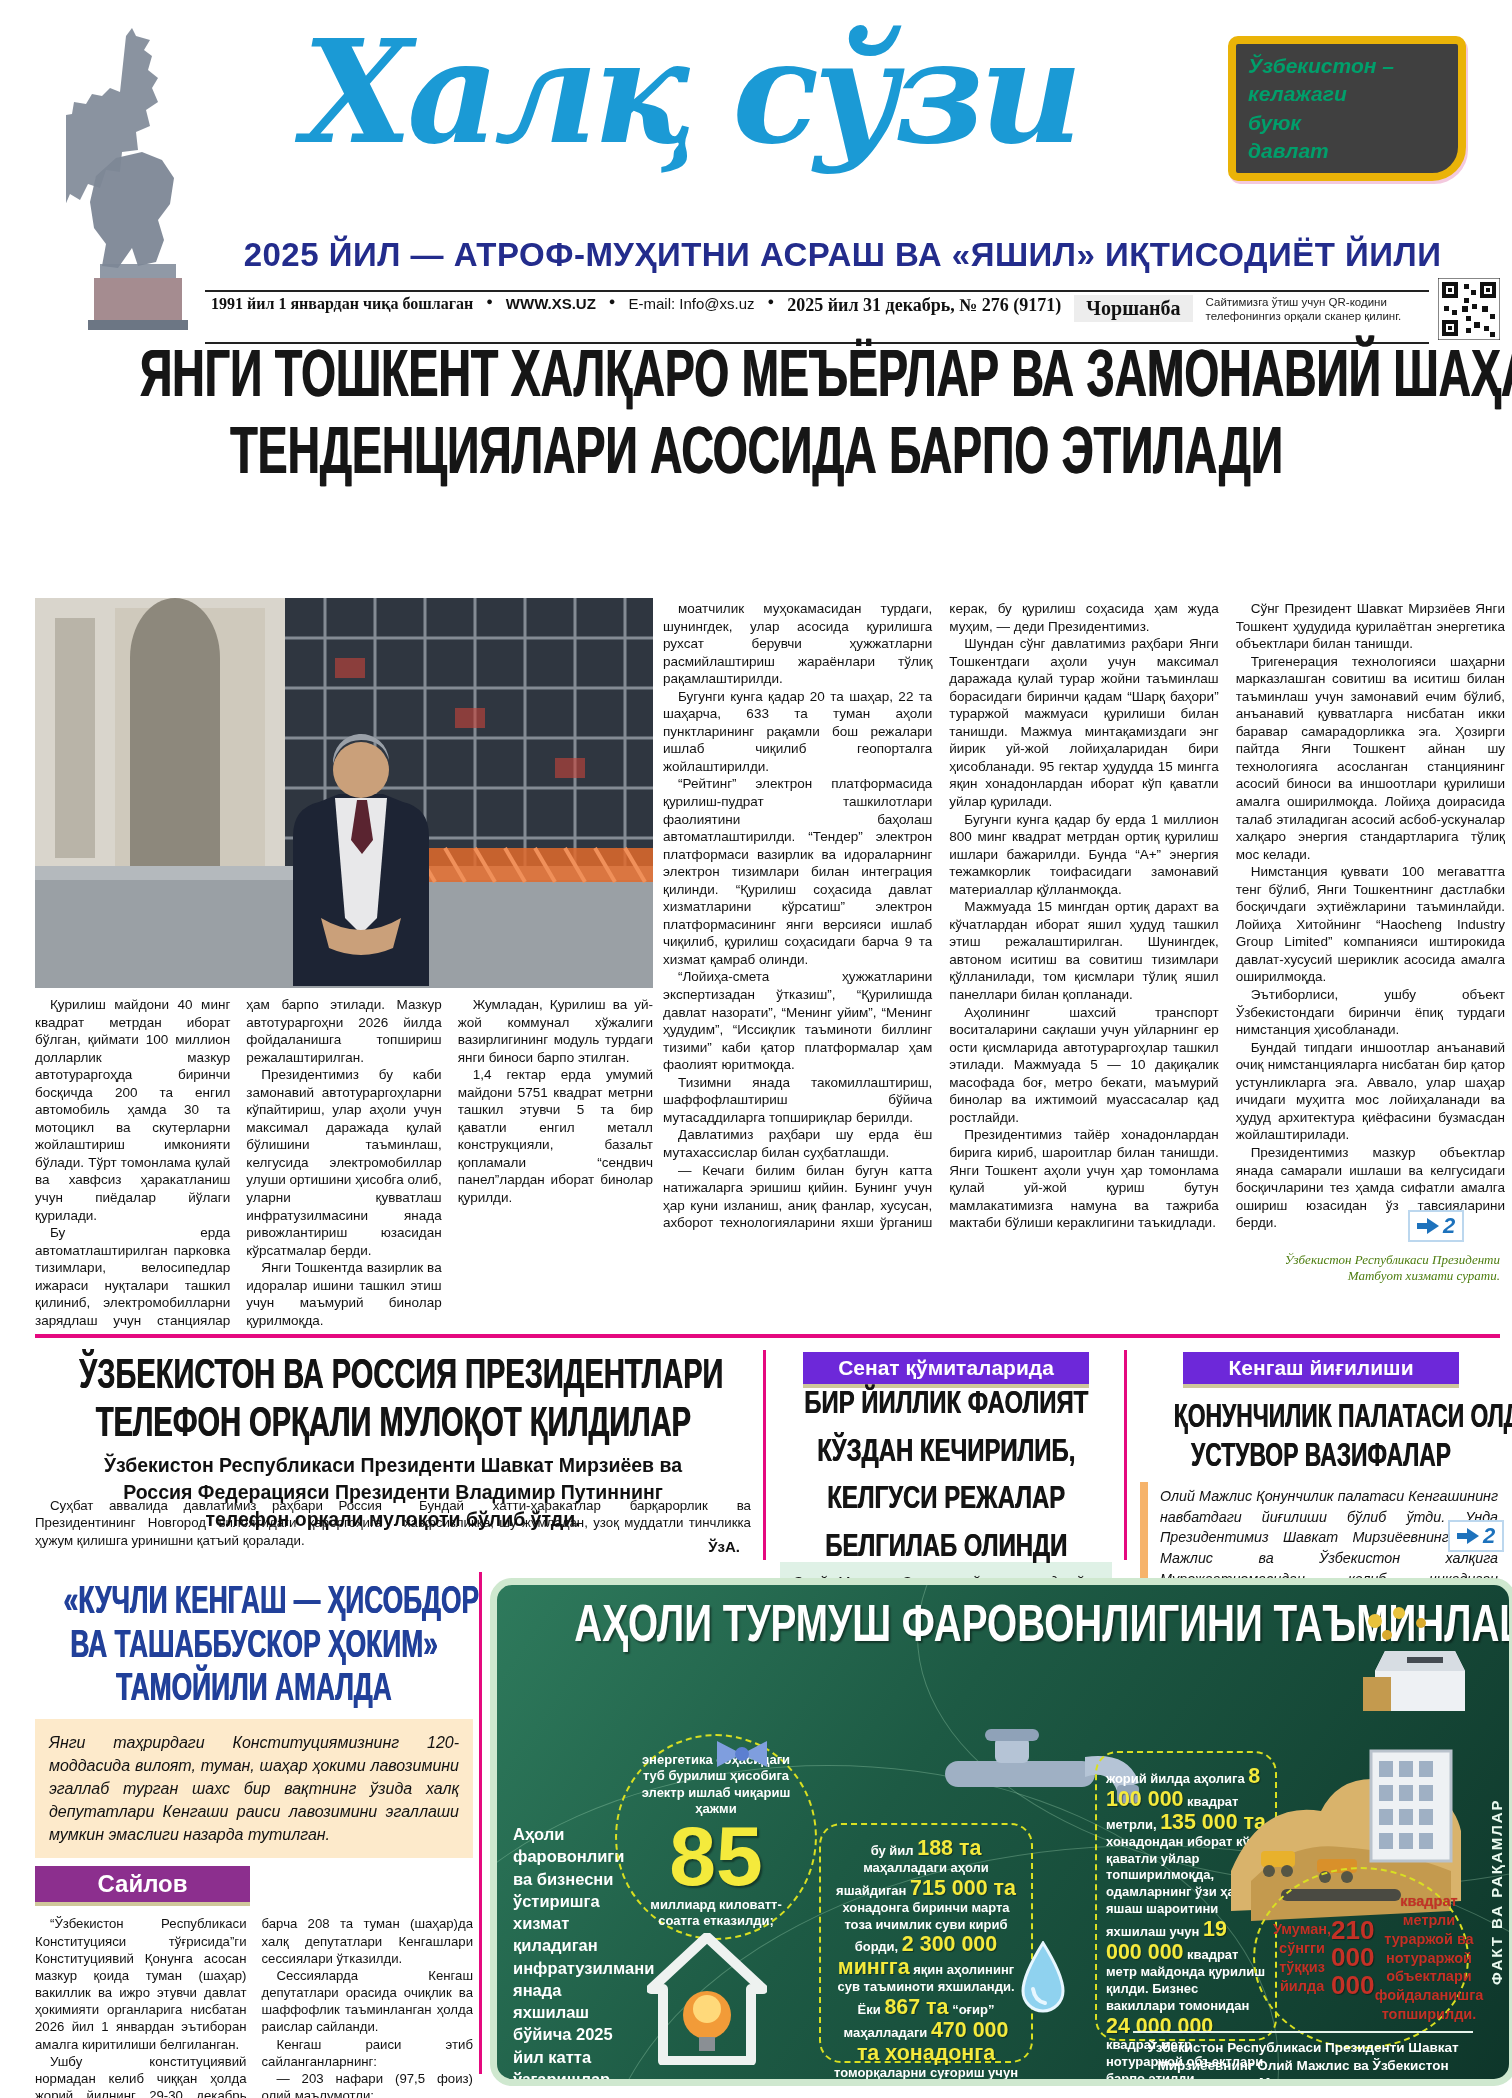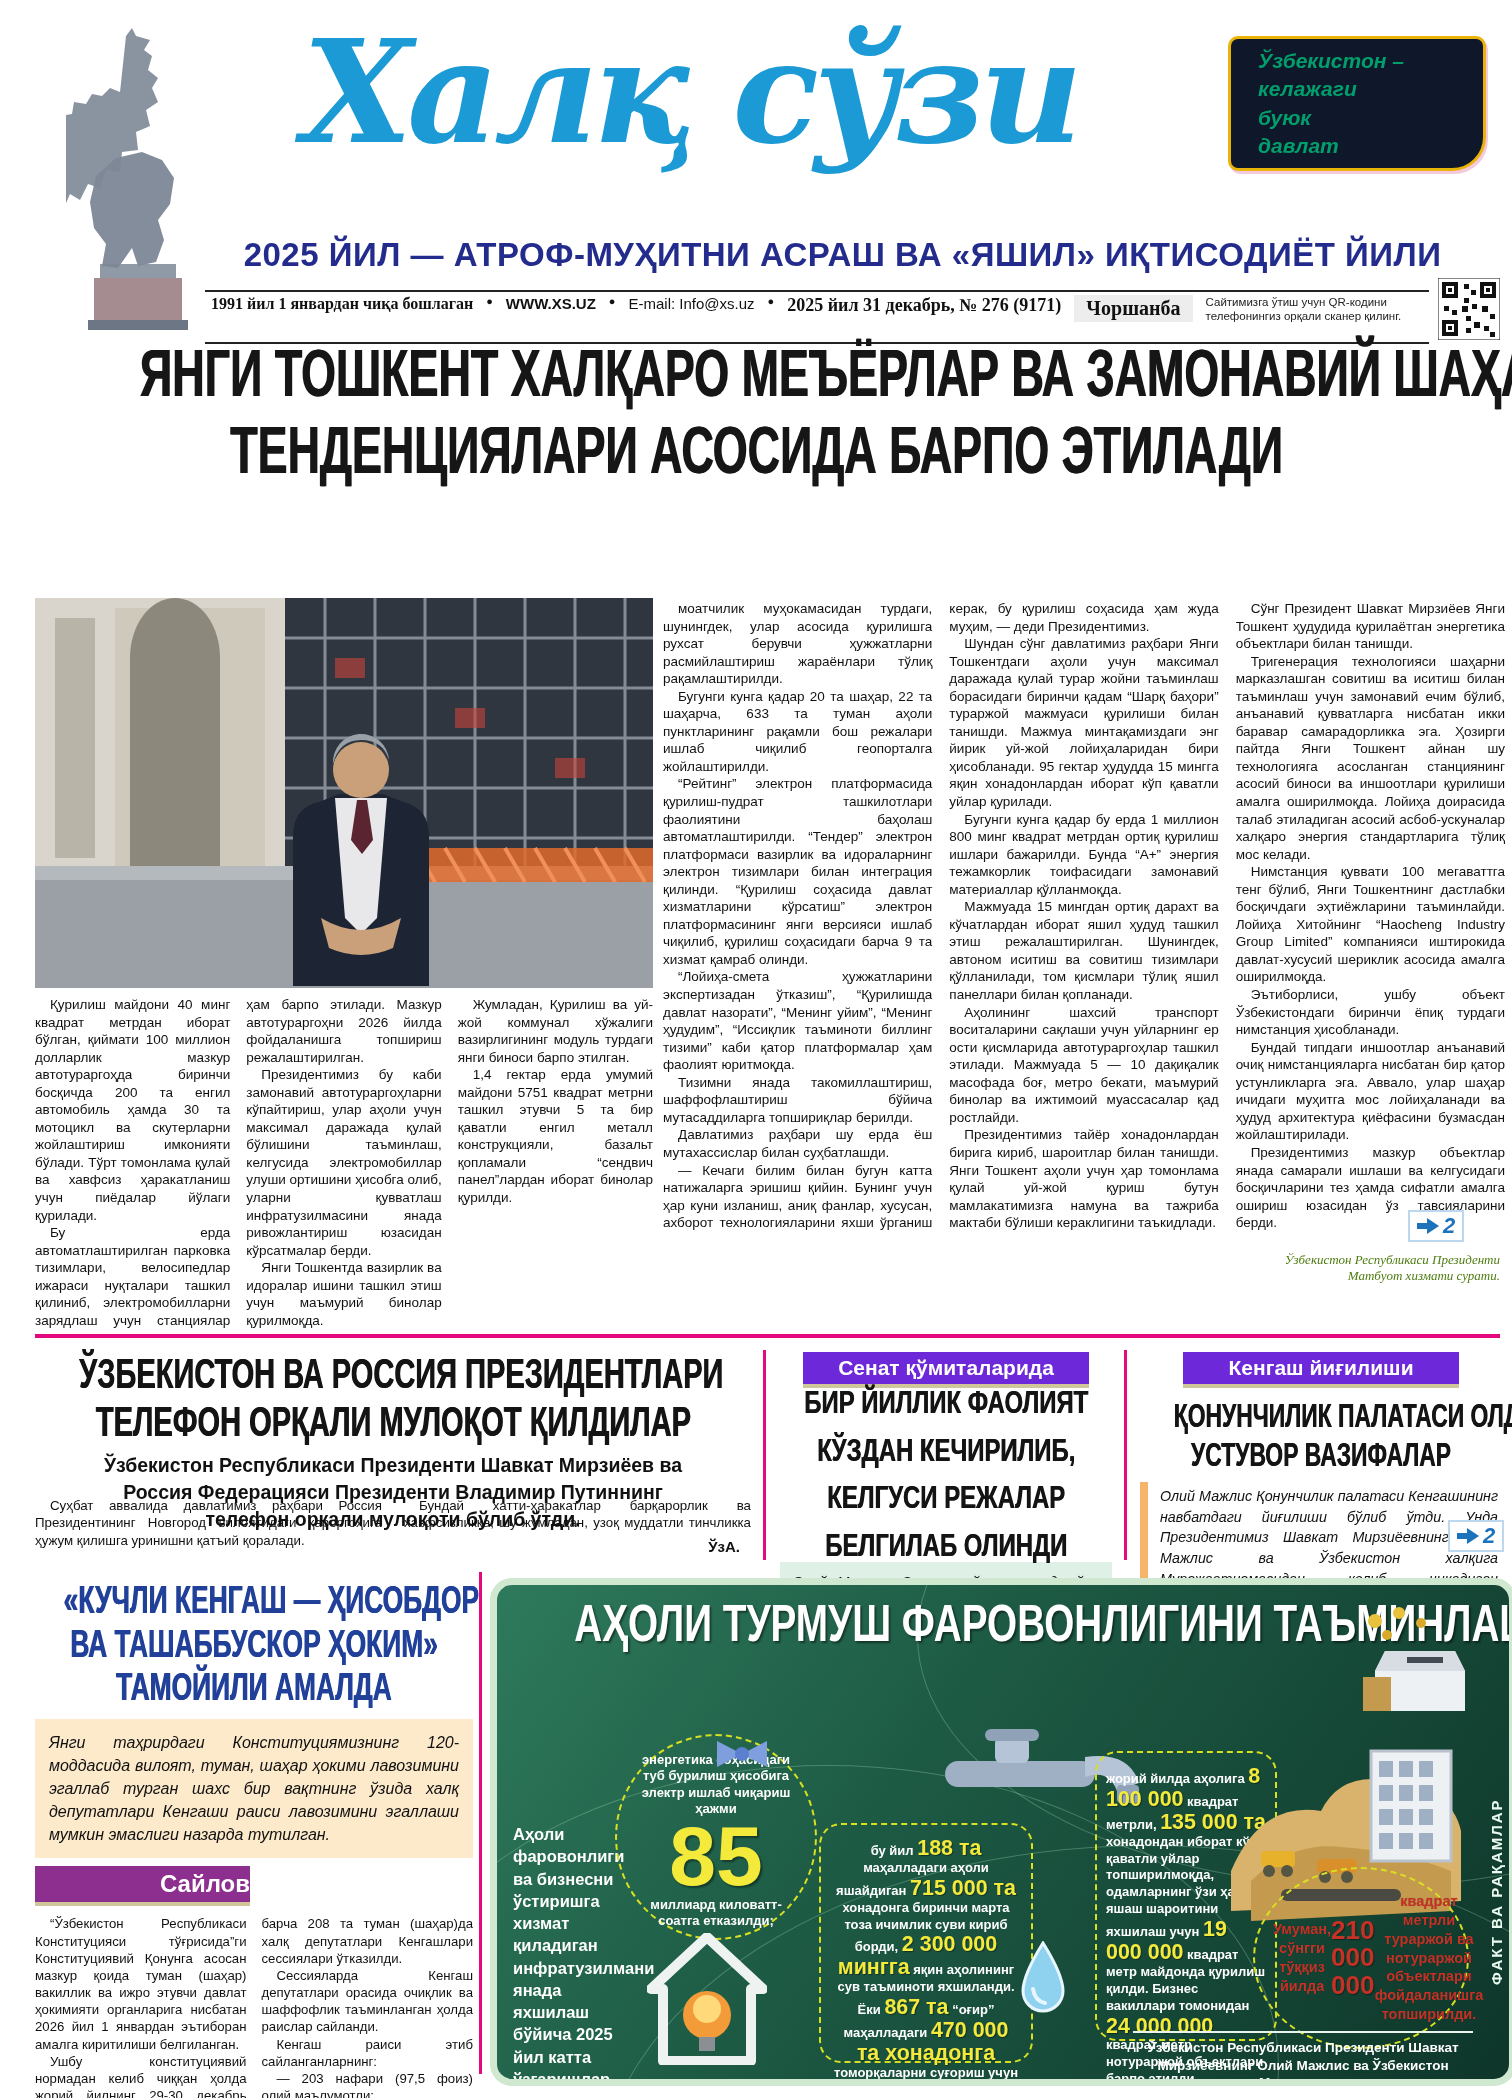--- a/index.html
+++ b/index.html
@@ -2,22 +2,22 @@
 <html><head>
 <meta charset="utf-8">
 <style>
   html,body{margin:0;padding:0;background:#ffffff;}
   .page{position:relative;width:1512px;height:2098px;background:#fff;overflow:hidden;
         font-family:"Liberation Sans",sans-serif;color:#111;}
   .abs{position:absolute;}
   
   .mast-title{font-family:"DejaVu Serif",serif;font-style:italic;font-weight:bold;
     color:#1b9ad5;font-size:142px;letter-spacing:-5px;text-align:center;line-height:1.05;}
-  .motto{border:3px solid #eab308;border-radius:10px 10px 34px 10px;background:#0f172a;
-    padding:8px 27px;color:#009f6b;font-weight:bold;font-style:italic;font-size:21px;line-height:1.35;
+  .motto{border:8px solid #eab308;border-radius:10px 10px 34px 10px;background:#404040;
+    padding:8px 12px;color:#009f6b;font-weight:bold;font-style:italic;font-size:21px;line-height:1.35;
     box-shadow:2px 3px 0 #f3c9de;}
   .slogan{color:#232c8c;font-weight:bold;font-size:33px;text-align:center;letter-spacing:.5px;}
   .dateline{border-top:2px solid #222;border-bottom:2px solid #222;display:flex;align-items:flex-start;
     gap:13px;font-size:15px;padding:3px 6px;}
   .dl-serif{font-family:"Liberation Serif",serif;font-weight:bold;font-size:16px;white-space:nowrap;}
   .dl-issue{font-family:"Liberation Serif",serif;font-weight:bold;font-size:18px;white-space:nowrap;}
   .dl-dot{font-size:11px;}
   .weekday{background:#ededed;font-family:"Liberation Serif",serif;font-weight:bold;font-size:20px;
     padding:2px 12px;white-space:nowrap;}
   .qrnote{font-size:11.5px;line-height:1.25;width:215px;color:#222;}
@@ -290,21 +290,21 @@
     </div>
   <div class="abs sig" style="left:640px;top:1538px;width:100px;text-align:right;">ЎзА.</div>
 
   <div class="abs" style="left:35px;top:1578px;width:438px;height:496px;">
     <div class="cond blhead">
       <span>«КУЧЛИ КЕНГАШ — ҲИСОБДОР</span><br>
       <span>ВА ТАШАББУСКОР ҲОКИМ»</span><br>
       <span>ТАМОЙИЛИ АМАЛДА</span>
     </div>
     <div class="intro-peach" style="margin-top:10px;">Янги таҳрирдаги Конституциямизнинг 120-моддасида вилоят, туман, шаҳар ҳокими лавозимини эгаллаб турган шахс бир вақтнинг ўзида халқ депутатлари Кенгаши раиси лавозимини эгаллаши мумкин эмаслиги назарда тутилган.</div>
-    <div class="tag-purple" style="margin-top:8px;text-align:right;">Сайлов</div>
+    <div class="tag-purple" style="margin-top:8px;">Сайлов</div>
     <div class="body-cols paras" style="column-count:2;column-gap:15px;height:212px;font-size:13.2px;margin-top:9px;">
         <p>“Ўзбекистон Республикаси Конституцияси тўғрисида”ги Конституциявий Қонунга асосан мазкур қоида туман (шаҳар) вакиллик ва ижро этувчи давлат ҳокимияти органларига нисбатан 2026 йил 1 январдан эътиборан амалга киритилиши белгиланган.</p>
         <p>Ушбу конституциявий нормадан келиб чиққан ҳолда жорий йилнинг 29-30 декабрь кунлари республикамиздаги барча 208 та туман (шаҳар)да халқ депутатлари Кенгашлари сессиялари ўтказилди.</p>
         <p>Сессияларда Кенгаш депутатлари орасида очиқлик ва шаффофлик таъминланган ҳолда раислар сайланди.</p>
         <p>Кенгаш раиси этиб сайланганларнинг:</p>
         <p>— 203 нафари (97,5 фоиз) олий маълумотли;</p>
       </div>
 
   </div>
 

